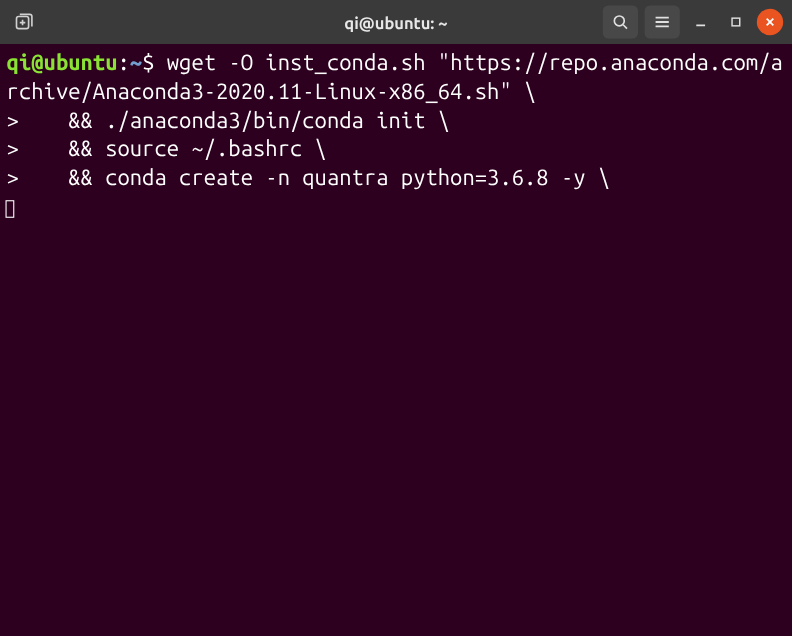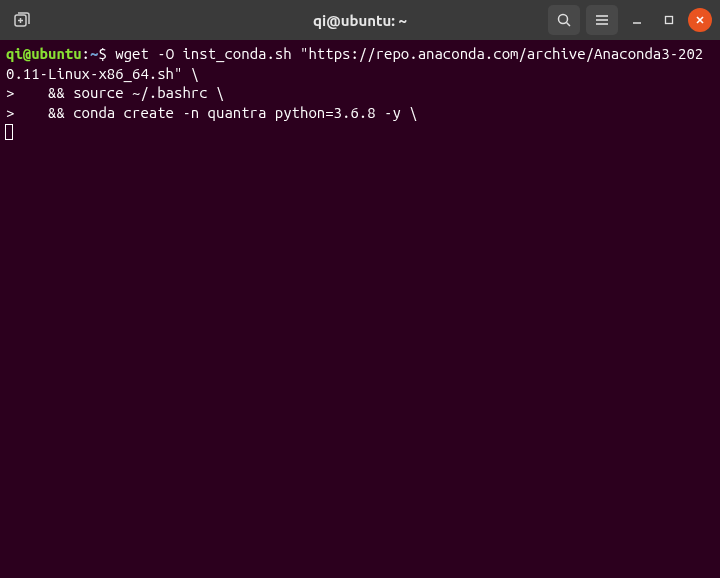--- a/index.html
+++ b/index.html
@@ -74,21 +74,21 @@
     }
     .close-btn {
       background: #e95420;
       color: #fff;
       width: 24px;
       height: 24px;
     }
     .terminal-body {
       background: #2c001e;
       padding: 4px 6px;
-      font-size: 15px;
+      font-size: 20px;
       line-height: 1.3;
       color: #ffffff;
       height: calc(578px - 40px);
       overflow: hidden;
     }
     .prompt-user {
       color: #8ae234;
       font-weight: bold;
     }
     .prompt-path {
@@ -160,16 +160,17 @@
       <svg width="12" height="12" viewBox="0 0 12 12">
         <line x1="3" y1="3" x2="9" y2="9" stroke="#fff" stroke-width="1.6"></line>
         <line x1="9" y1="3" x2="3" y2="9" stroke="#fff" stroke-width="1.6"></line>
       </svg>
     </div>
   </div>
 </div>
 
 <div class="terminal-body">
   <div class="line"><span class="prompt-user">qi@ubuntu</span><span class="prompt-dollar">:</span><span class="prompt-path">~</span><span class="prompt-dollar">$</span><span class="cmd"> wget -O inst_conda.sh "https://repo.anaconda.com/archive/Anaconda3-2020.11-Linux-x86_64.sh" \</span></div>
+  <div class="line cmd">&gt;    &amp;&amp; ./anaconda3/bin/conda init \</div>
   <div class="line cmd">&gt;    &amp;&amp; source ~/.bashrc \</div>
   <div class="line cmd">&gt;    &amp;&amp; conda create -n quantra python=3.6.8 -y \</div>
   <div class="line cmd"><span class="cursor"></span></div>
 </div>
 
 </body></html>

